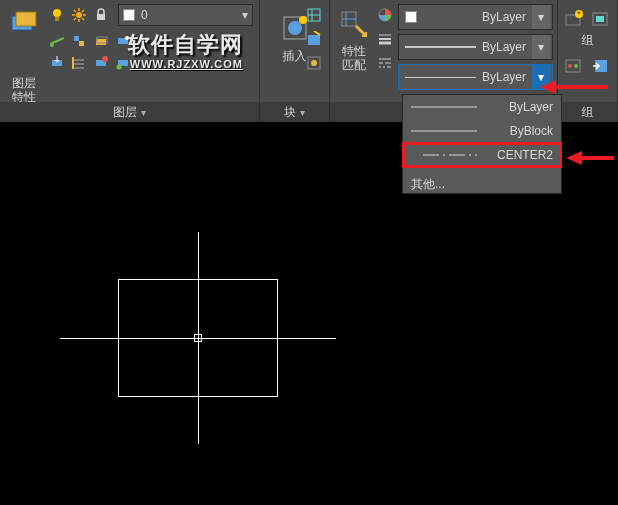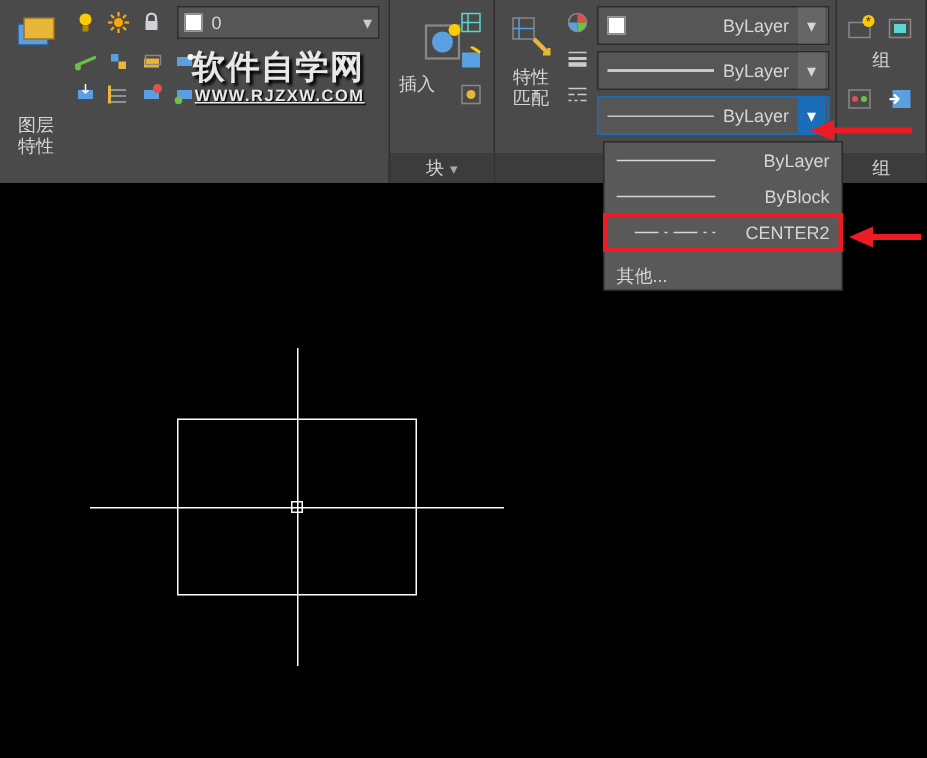--- a/index.html
+++ b/index.html
@@ -19,21 +19,21 @@
     .si { width: 18px; height: 18px; display: flex; align-items: center; justify-content: center; }
     .layer-combo { flex: 1; display: flex; align-items: center; background: #565656; border: 1px solid #2c2c2c; height: 22px; padding: 0 4px; gap: 6px; margin-left: 4px; }
     .layer-combo .dd { margin-left: auto; color: #ccc; }
     .lp-mid { display: flex; gap: 6px; margin-top: 2px; }
     .lp-label { color: #d6d6d6; font-size: 12px; line-height: 14px; text-align: center; }
     .lp-label-col { width: 36px; margin-top: 2px; }
 
     
     .block-panel { width: 70px; }
     .bp-big { width: 36px; height: 36px; margin: 6px auto 0 auto; display: flex; align-items: center; justify-content: center; }
-    .bp-txt { text-align: left; margin-top: 2px; }
+    .bp-txt { text-align: center; margin-top: 2px; }
     .bp-side { position: absolute; top: 6px; right: 6px; display: grid; grid-template-rows: repeat(3, 18px); gap: 6px; }
 
     
     .props-panel { width: 228px; }
     .pp-left { position: absolute; left: 6px; top: 6px; width: 36px; }
     .pp-left .big-ic { margin-bottom: 0; }
     .pp-icons { position: absolute; left: 46px; top: 6px; display: grid; grid-template-columns: 18px; grid-template-rows: repeat(3, 20px); gap: 4px; }
     .pp-dd-area { position: absolute; left: 68px; top: 4px; right: 4px; }
     .pp-dd { display: flex; align-items: center; height: 26px; background: #565656; border: 1px solid #2c2c2c; margin-bottom: 4px; padding: 0 2px 0 6px; position: relative; }
     .pp-dd .ddval { flex: 1; text-align: right; padding-right: 6px; }
@@ -185,20 +185,23 @@
           </span>
         </div>
       </div>
     </div>
     <div class="lp-mid">
       <div class="lp-label-col">
         <div class="lp-label">图层</div>
         <div class="lp-label">特性</div>
       </div>
     </div>
+    <div class="panel-title">
+      <span>图层</span><span class="arrow">▾</span>
+    </div>
   </div>
 
   <div class="panel block-panel">
     <div class="bp-big">
       <svg width="34" height="34" viewBox="0 0 34 34">
         <rect x="6" y="6" width="22" height="22" fill="none" stroke="#888" stroke-width="1.5"></rect>
         <circle cx="17" cy="17" r="7" fill="#5aa0e0"></circle>
         <circle cx="25" cy="9" r="4" fill="#ffcc00"></circle>
       </svg>
     </div>

